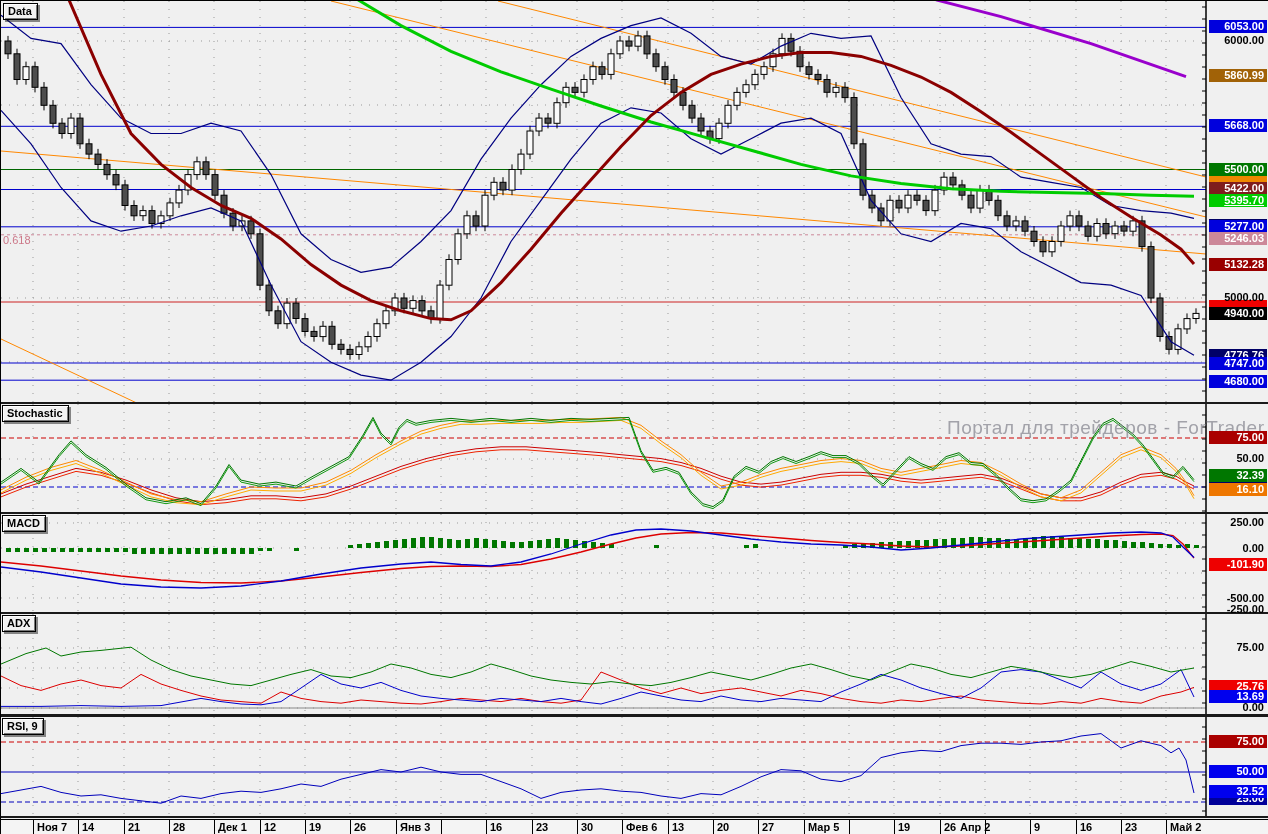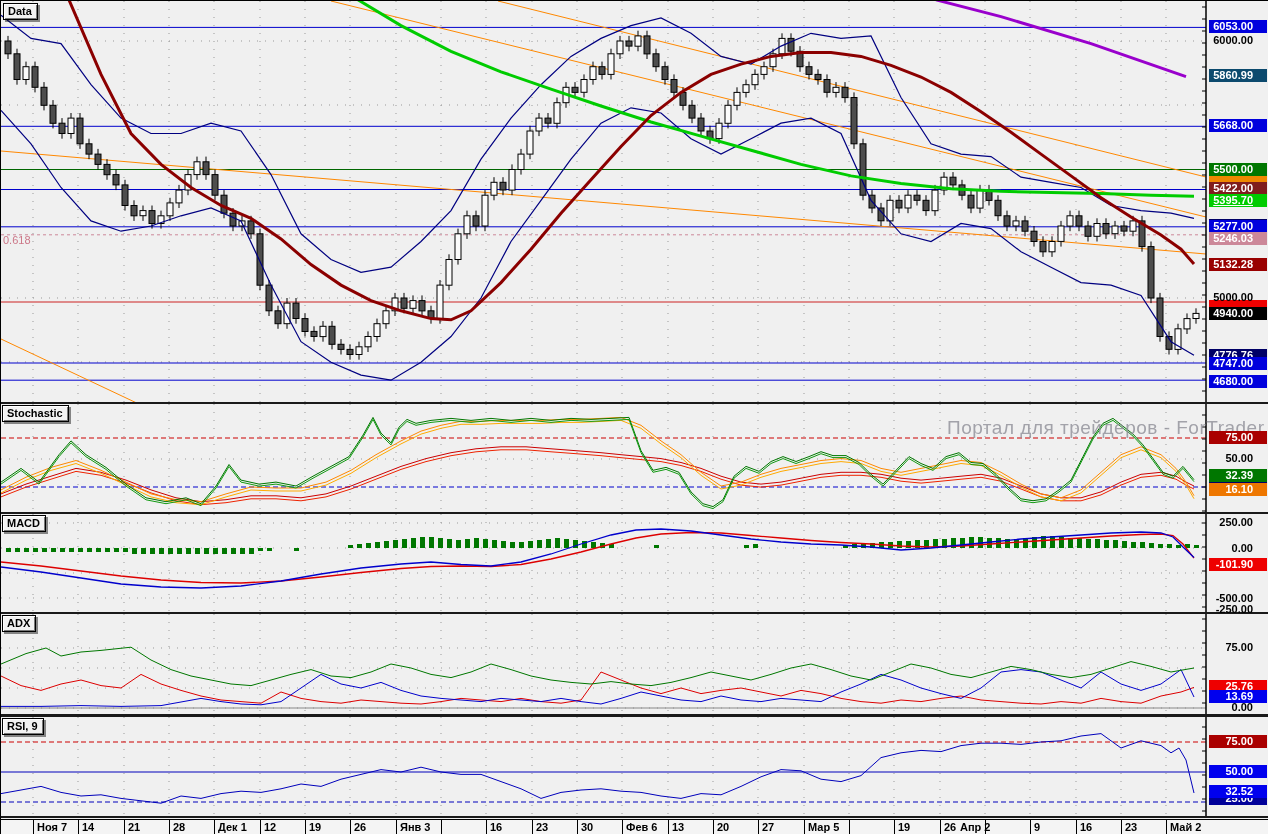--- a/index.html
+++ b/index.html
@@ -6,21 +6,21 @@
   #stage{position:relative;width:1268px;height:834px;background:#f0f0f0;overflow:hidden;
          border-top:1px solid #000;border-left:1px solid #000;box-sizing:border-box;
          font-family:"Liberation Sans",sans-serif;}
   #plot{position:absolute;left:0;top:0;}
   .sep{position:absolute;left:0;width:1268px;background:#1a1a1a;}
   .ptitle{position:absolute;z-index:30;background:#f2f2f2;border:1px solid #000;
           box-shadow:inset 1px 1px 0 #ffffff,inset -1px -1px 0 #777,2px 2px 0 rgba(0,0,0,.45);
           font:bold 11px "Liberation Sans",sans-serif;color:#000;padding:1px 5px 2px 4px;line-height:12px;}
   .plabel{position:absolute;left:1208px;width:58px;height:13px;box-sizing:border-box;
           font:bold 11px "Liberation Sans",sans-serif;line-height:13px;text-align:right;
-          padding-right:14px;color:#fff;z-index:20;}
+          padding-right:3px;color:#fff;z-index:20;}
   .plain{color:#000;background:transparent;}
   .strip{position:absolute;left:1208px;width:58px;z-index:19;}
   .dtick{position:absolute;top:819px;width:1px;height:14px;background:#000;z-index:15;}
   .dlabel{position:absolute;top:820px;font:bold 11px "Liberation Sans",sans-serif;color:#000;z-index:15;white-space:nowrap;}
   #axis-strip{position:absolute;left:0;top:818px;width:1268px;height:16px;background:#f4f4f4;border-top:1px solid #000;}
   #watermark{position:absolute;left:946px;top:416px;z-index:8;font:19px "Liberation Sans",sans-serif;
              color:#8f8f98;opacity:.8;letter-spacing:.5px;white-space:nowrap;}
   #fib{position:absolute;left:2px;top:233px;z-index:9;font:11px "Liberation Sans",sans-serif;color:#cc7788;}
 </style>
 </head>
@@ -701,21 +701,21 @@
   <div id="fib">0.618</div>
 
   <div id="axis-strip"></div>
   <div id="labels">
       <div class="strip" style="top: 172px; height: 10px; background: rgb(238, 136, 0);"></div>
       <div class="strip" style="top: 218px; height: 8px; background: rgb(0, 0, 102);"></div>
       <div class="strip" style="top: 299px; height: 8px; background: rgb(238, 0, 0);"></div>
       <div class="strip" style="top: 481px; height: 4px; background: rgb(0, 0, 102);"></div>
       <div class="plabel" style="top: 19px; background: rgb(0, 0, 221);">6053.00</div>
       <div class="plabel plain" style="top: 33px;">6000.00</div>
-      <div class="plabel" style="top: 68px; background: #0c4a6e;">5860.99</div>
+      <div class="plabel" style="top: 68px; background: #a16207;">5860.99</div>
       <div class="plabel" style="top: 118px; background: rgb(0, 0, 221);">5668.00</div>
       <div class="plabel" style="top: 162px; background: rgb(0, 119, 0);">5500.00</div>
       <div class="plabel" style="top: 181px; background: #7f1d1d;">5422.00</div>
       <div class="plabel" style="top: 193px; background: rgb(0, 204, 0); text-decoration: underline;">5395.70</div>
       <div class="plabel" style="top: 219px; background: rgb(0, 0, 221);">5277.00</div>
       <div class="plabel" style="top: 231px; background: rgb(204, 136, 153);">5246.03</div>
       <div class="plabel" style="top: 257px; background: rgb(153, 0, 0);">5132.28</div>
       <div class="plabel plain" style="top: 290px;">5000.00</div>
       <div class="plabel" style="top: 306px; background: rgb(0, 0, 0);">4940.00</div>
       <div class="plabel" style="top: 348px; background: rgb(0, 0, 102);">4776.76</div>

